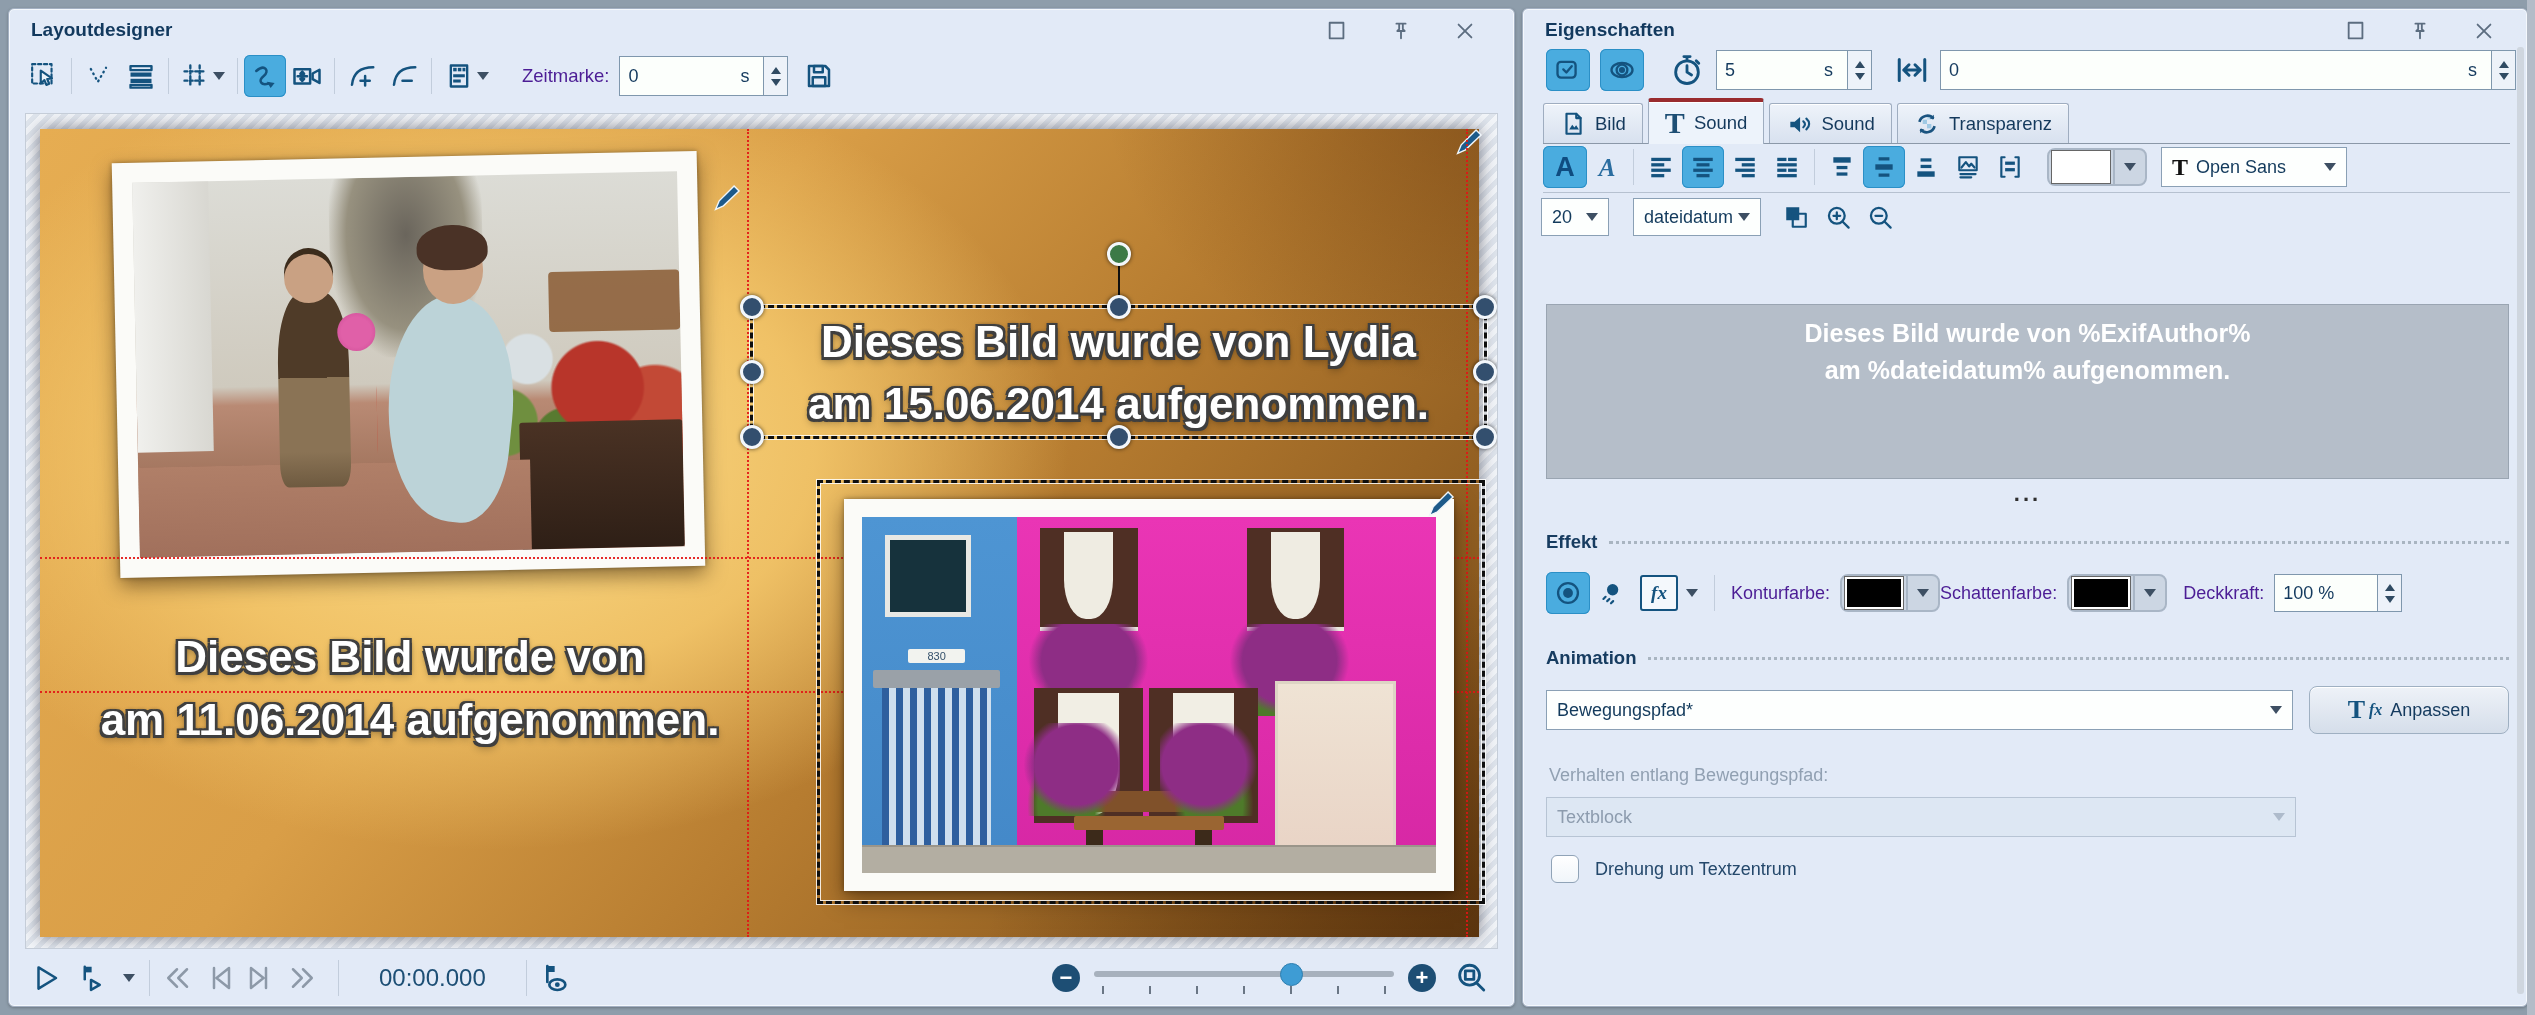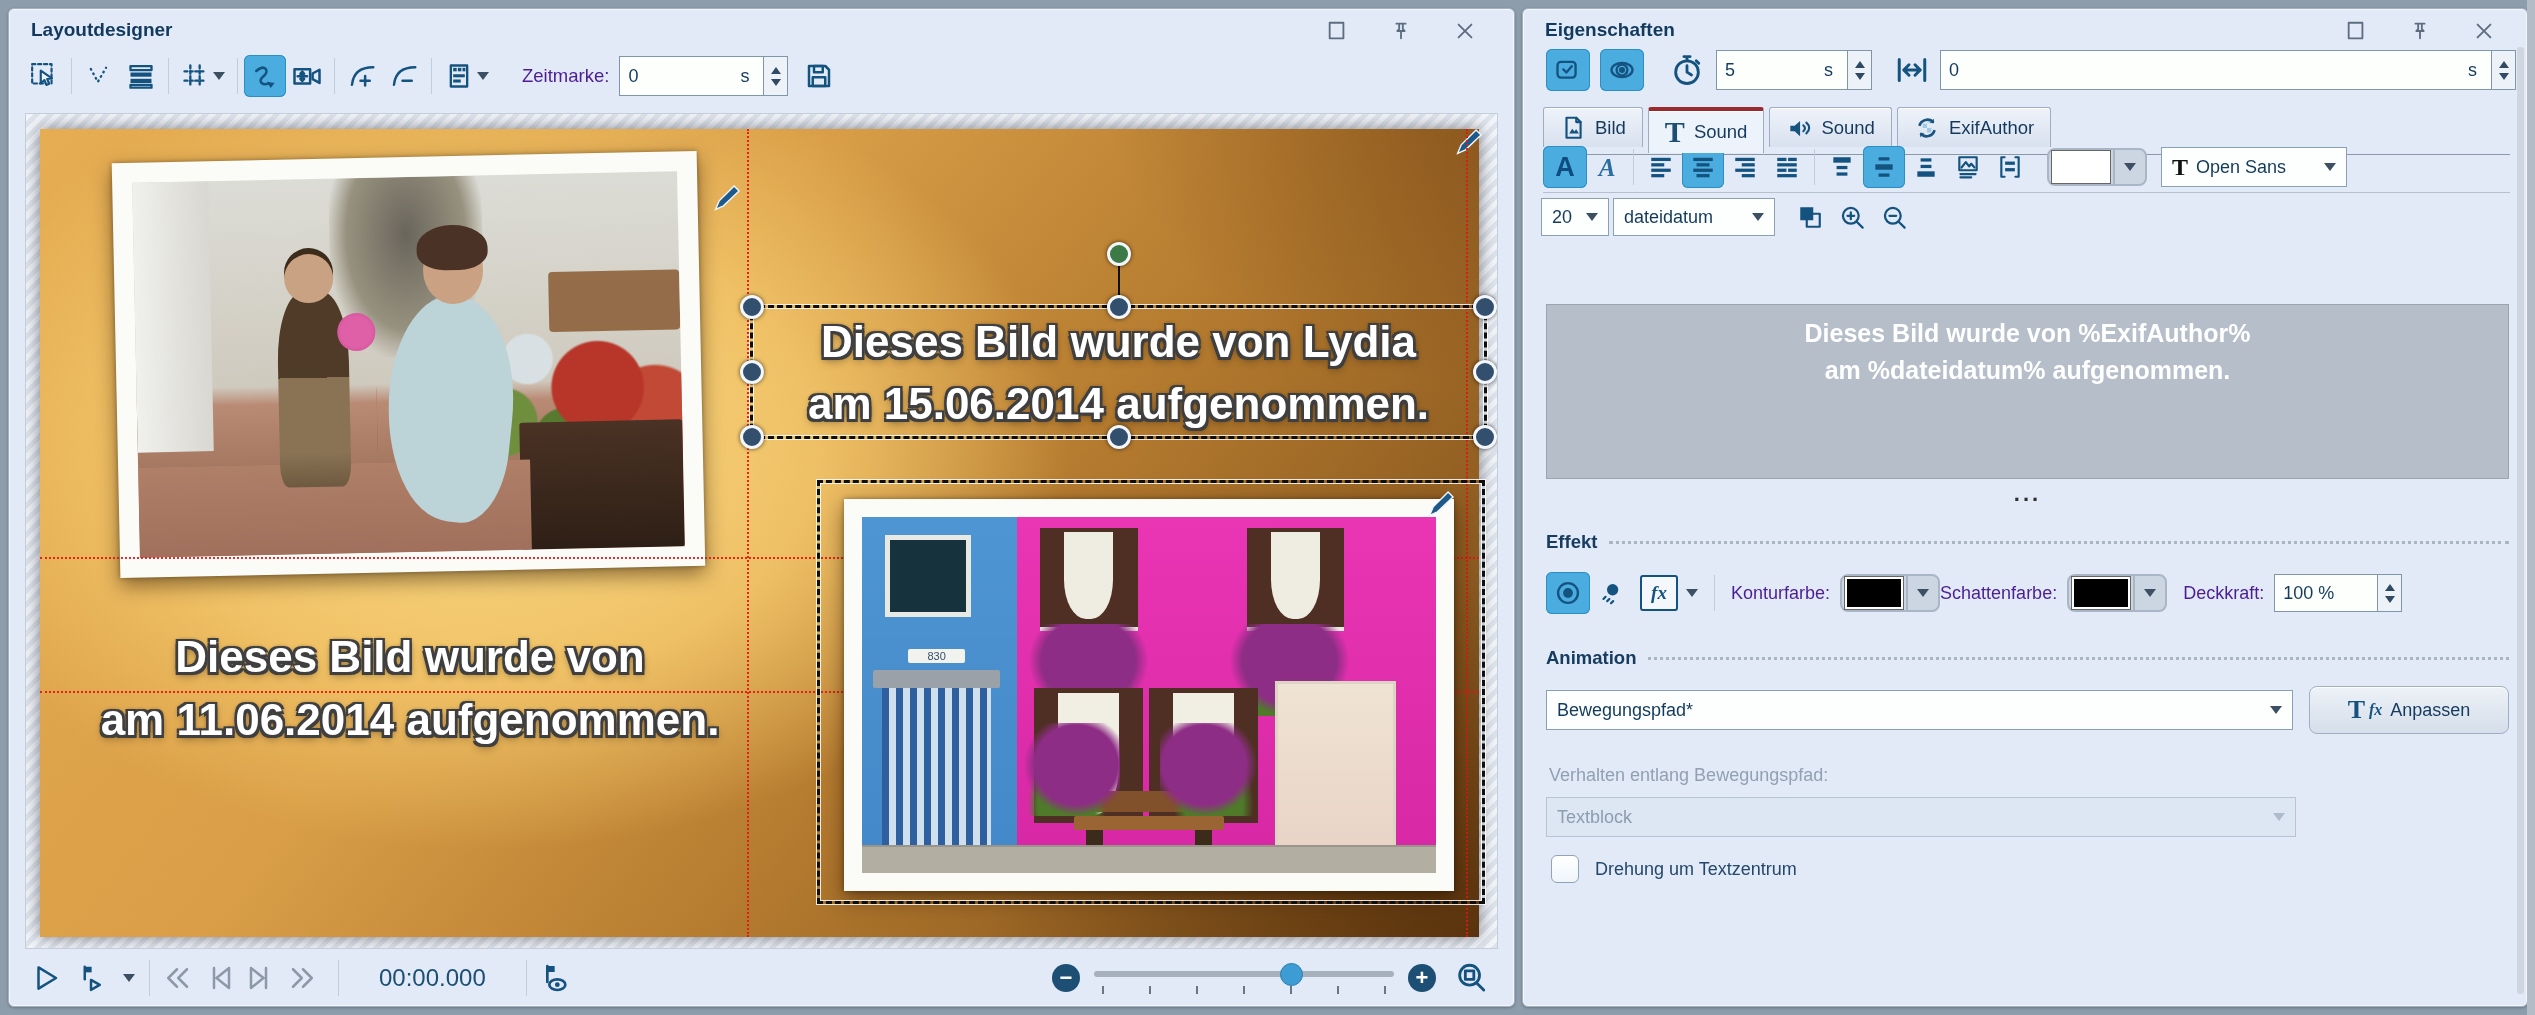--- a/index.html
+++ b/index.html
@@ -44,21 +44,21 @@
   
   .transport{position:absolute;left:16px;top:944px;width:1473px;height:50px;display:flex;align-items:center;}
   .time{font-size:24px;color:#1d4f75;margin:0 34px;}
   .slider-wrap{position:relative;width:300px;height:32px;margin:0 14px;}
   .slider-track{position:absolute;left:0;top:9px;width:300px;height:6px;background:#a7b1bd;border-radius:3px;}
   .slider-thumb{position:absolute;left:186px;top:1px;width:21px;height:21px;border-radius:50%;background:#3e9cd4;border:1px solid #2e7fb0;}
   .ticks{position:absolute;left:8px;right:8px;bottom:0;display:flex;justify-content:space-between;}
   .ticks i{width:2px;height:8px;background:#6a7685;}
   .roundbtn{width:28px;height:28px;border-radius:50%;background:#1d4e74;color:#fff;display:flex;align-items:center;justify-content:center;font-size:22px;font-weight:bold;line-height:0;}
   
-  .tabs{position:absolute;left:20px;top:98px;width:967px;display:flex;align-items:flex-start;border-bottom:1px solid #8b98a8;height:47px;}
+  .tabs{position:absolute;left:20px;top:87px;width:967px;display:flex;align-items:flex-end;border-bottom:1px solid #8b98a8;height:47px;}
   .tab{display:flex;align-items:center;gap:9px;padding:0 16px;height:40px;background:linear-gradient(180deg,#eef3fa,#d8e1ef);border:1px solid #9fadc0;border-bottom:none;border-radius:3px 3px 0 0;font-size:18.5px;color:#14395c;margin-right:5px;box-shadow:inset 0 1px 0 #ffffff;box-sizing:border-box;}
   .tab.active{background:#edf3fb;height:46px;border-top:4px solid #992b2e;margin-bottom:-1px;z-index:2;}
   .row{display:flex;align-items:center;}
   .select{display:flex;align-items:center;background:#fdfffe;border:1px solid #8aa0b5;padding:0 10px;font-size:18px;color:#123a5c;height:38px;box-sizing:border-box;}
   .select .dd{margin-left:auto;}
   .select.disabled{background:#dde7f3;border-color:#b7c4d4;color:#8d9cae;}
   .select.disabled .dd{border-top-color:#aebbcb;}
   .swgroup{display:flex;align-items:center;border:2px solid #a9b6c6;border-radius:8px;background:#ccd6e3;height:38px;box-sizing:border-box;}
   .sw{width:54px;height:28px;margin:0 3px;border:2px solid #ffffff;outline:1px solid #666;}
   .swdd{width:30px;height:100%;display:flex;align-items:center;justify-content:center;border-left:2px solid #a9b6c6;}
@@ -428,21 +428,21 @@
       <div class="tab">
         <svg width="26" height="26" viewBox="0 0 24 24">
             <rect x="8" y="8" width="4" height="4" fill="#9fc9e4"></rect>
             <rect x="12" y="12" width="4" height="4" fill="#9fc9e4"></rect>
             <rect x="12" y="4" width="4" height="4" fill="#c4dff0"></rect>
             <path d="M5 10a7.5 7.5 0 0113-3" fill="none" stroke="#1b5480" stroke-width="2.4"></path>
             <path d="M18.2 3.5l.3 4.2-4.1-.8z" fill="#1b5480"></path>
             <path d="M19 14a7.5 7.5 0 01-13 3" fill="none" stroke="#1b5480" stroke-width="2.4"></path>
             <path d="M5.8 20.5l-.3-4.2 4.1.8z" fill="#1b5480"></path>
           </svg>
-        <span>ExifAuthor</span>
+        <span>Transparenz</span>
       </div>
     </div>
 
     <div class="row abs" style="left:20px;top:136px;height:44px;">
       <div class="tb active" style="width:44px;">
           <span class="glyphA">A</span>
         </div>
       <div class="tb" style="width:40px;">
           <span class="glyphAi">A</span>
         </div>
@@ -529,21 +529,21 @@
         <span class="dd"></span>
       </div>
     </div>
     <div class="hairline" style="top:183px;"></div>
 
     <div class="row abs" style="left:18px;top:188px;height:40px;">
       <div class="select" style="width:68px;">
         <span>20</span>
         <span class="dd"></span>
       </div>
-      <div class="select" style="width:162px;margin-left:4px;">
+      <div class="select" style="width:128px;margin-left:24px;">
         <span>dateidatum</span>
         <span class="dd"></span>
       </div>
       <div class="tb" style="margin-left:14px;">
         <svg class="ic" width="26" height="26" viewBox="0 0 24 24">
             <rect class="f" x="3" y="3" width="12" height="12"></rect>
             <rect x="9" y="9" width="12" height="12" fill="#eef4fa"></rect>
           </svg>
       </div>
       <div class="tb">

